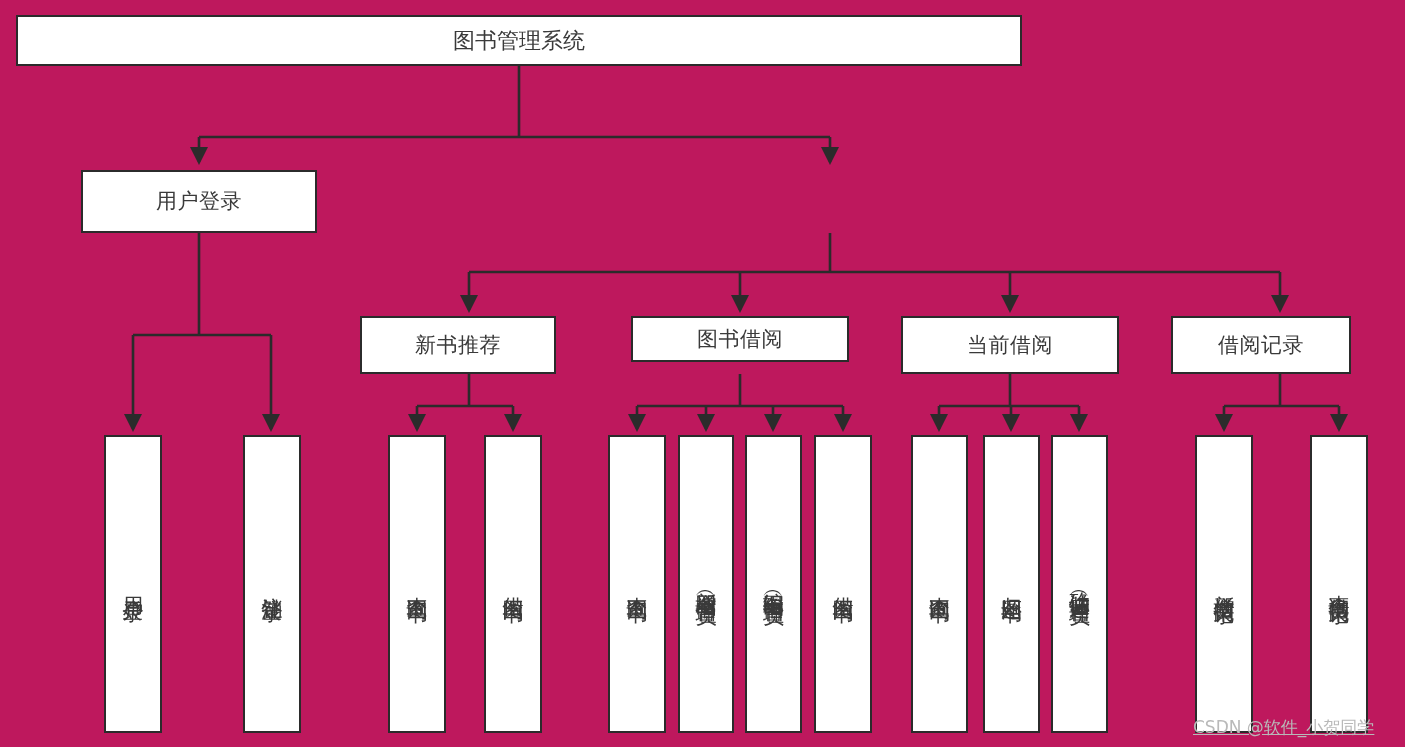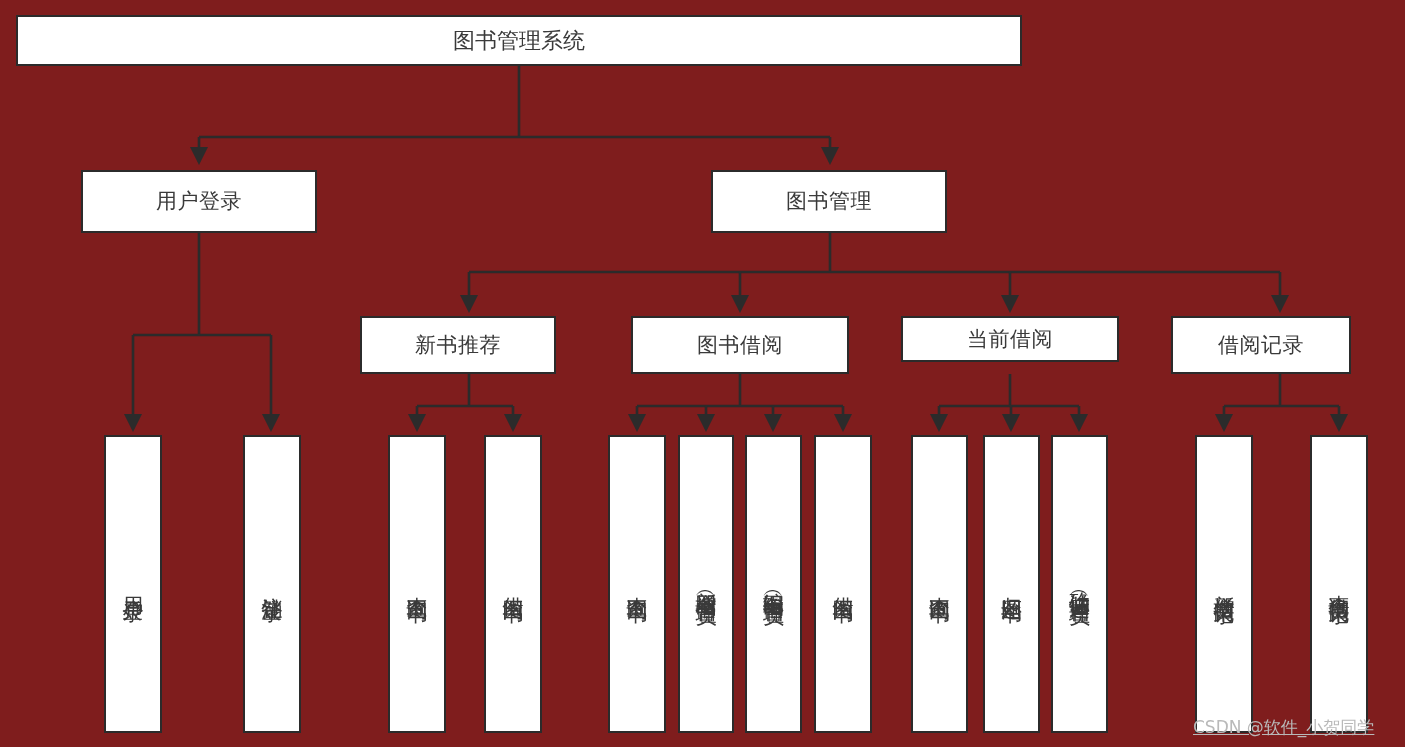--- a/index.html
+++ b/index.html
@@ -5,21 +5,21 @@
 <style>
   html, body {
     margin: 0;
     padding: 0;
     background: #ffffff;
   }
   #canvas {
     position: relative;
     width: 1405px;
     height: 747px;
-    background: #7f1d1d;
+    background: #be185d;
     overflow: hidden;
     font-family: "DejaVu Sans", "Liberation Sans", sans-serif;
   }
   #edges {
     position: absolute;
     left: 0;
     top: 0;
     width: 1405px;
     height: 747px;
     pointer-events: none;
@@ -122,31 +122,28 @@
     </g>
   </svg>
 
   <div class="node root" style="left:16px; top:15px; width:1006px; height:51px;">
     <span>图书管理系统</span>
   </div>
 
   <div class="node h" style="left:81px; top:170px; width:236px; height:63px;">
     <span>用户登录</span>
   </div>
-  <div class="node h" style="left:711px; top:170px; width:236px; height:63px;">
-    <span>图书管理</span>
-  </div>
 
   <div class="node h" style="left:360px; top:316px; width:196px; height:58px;">
     <span>新书推荐</span>
   </div>
-  <div class="node h" style="left:631px; top:316px; width:218px; height:58px;">
+  <div class="node h" style="left:631px; top:316px; width:218px; height:46px;">
     <span>图书借阅</span>
   </div>
-  <div class="node h" style="left:901px; top:316px; width:218px; height:46px;">
+  <div class="node h" style="left:901px; top:316px; width:218px; height:58px;">
     <span>当前借阅</span>
   </div>
   <div class="node h" style="left:1171px; top:316px; width:180px; height:58px;">
     <span>借阅记录</span>
   </div>
 
   <div class="node v" style="left:104px; top:435px; width:58px; height:298px;">
     <span class="vlabel">用户登录</span>
   </div>
   <div class="node v" style="left:243px; top:435px; width:58px; height:298px;">

